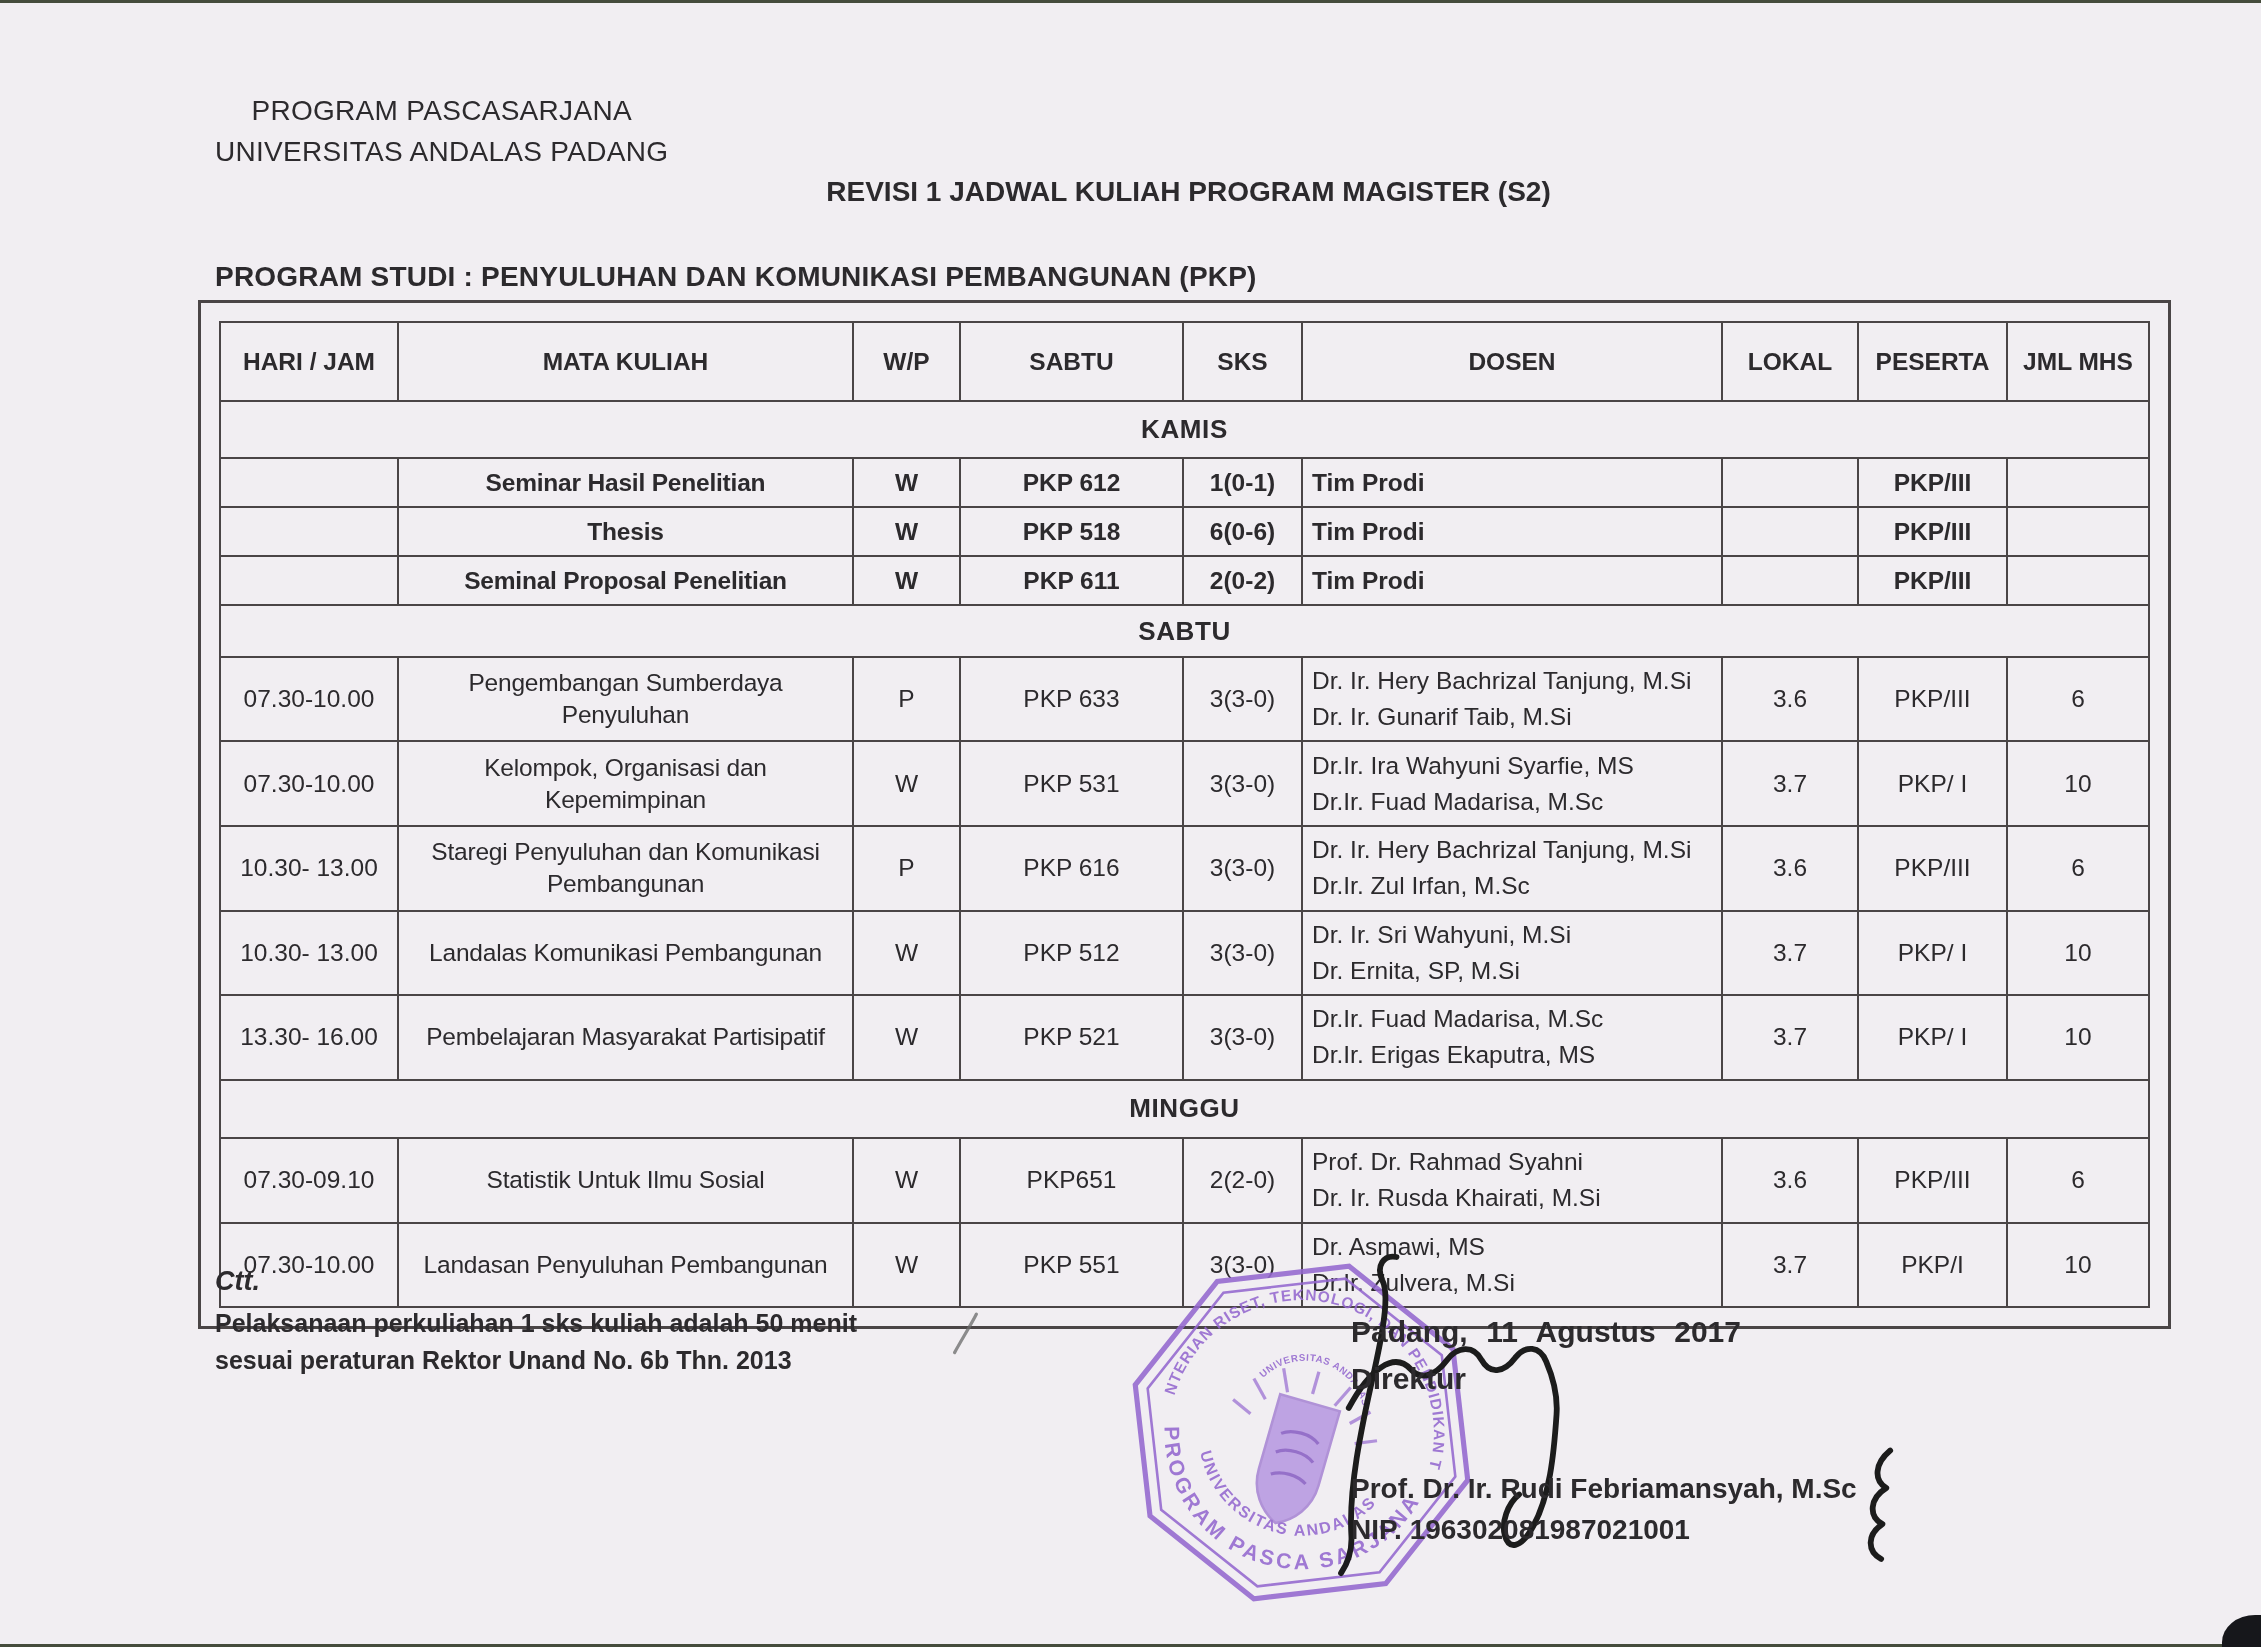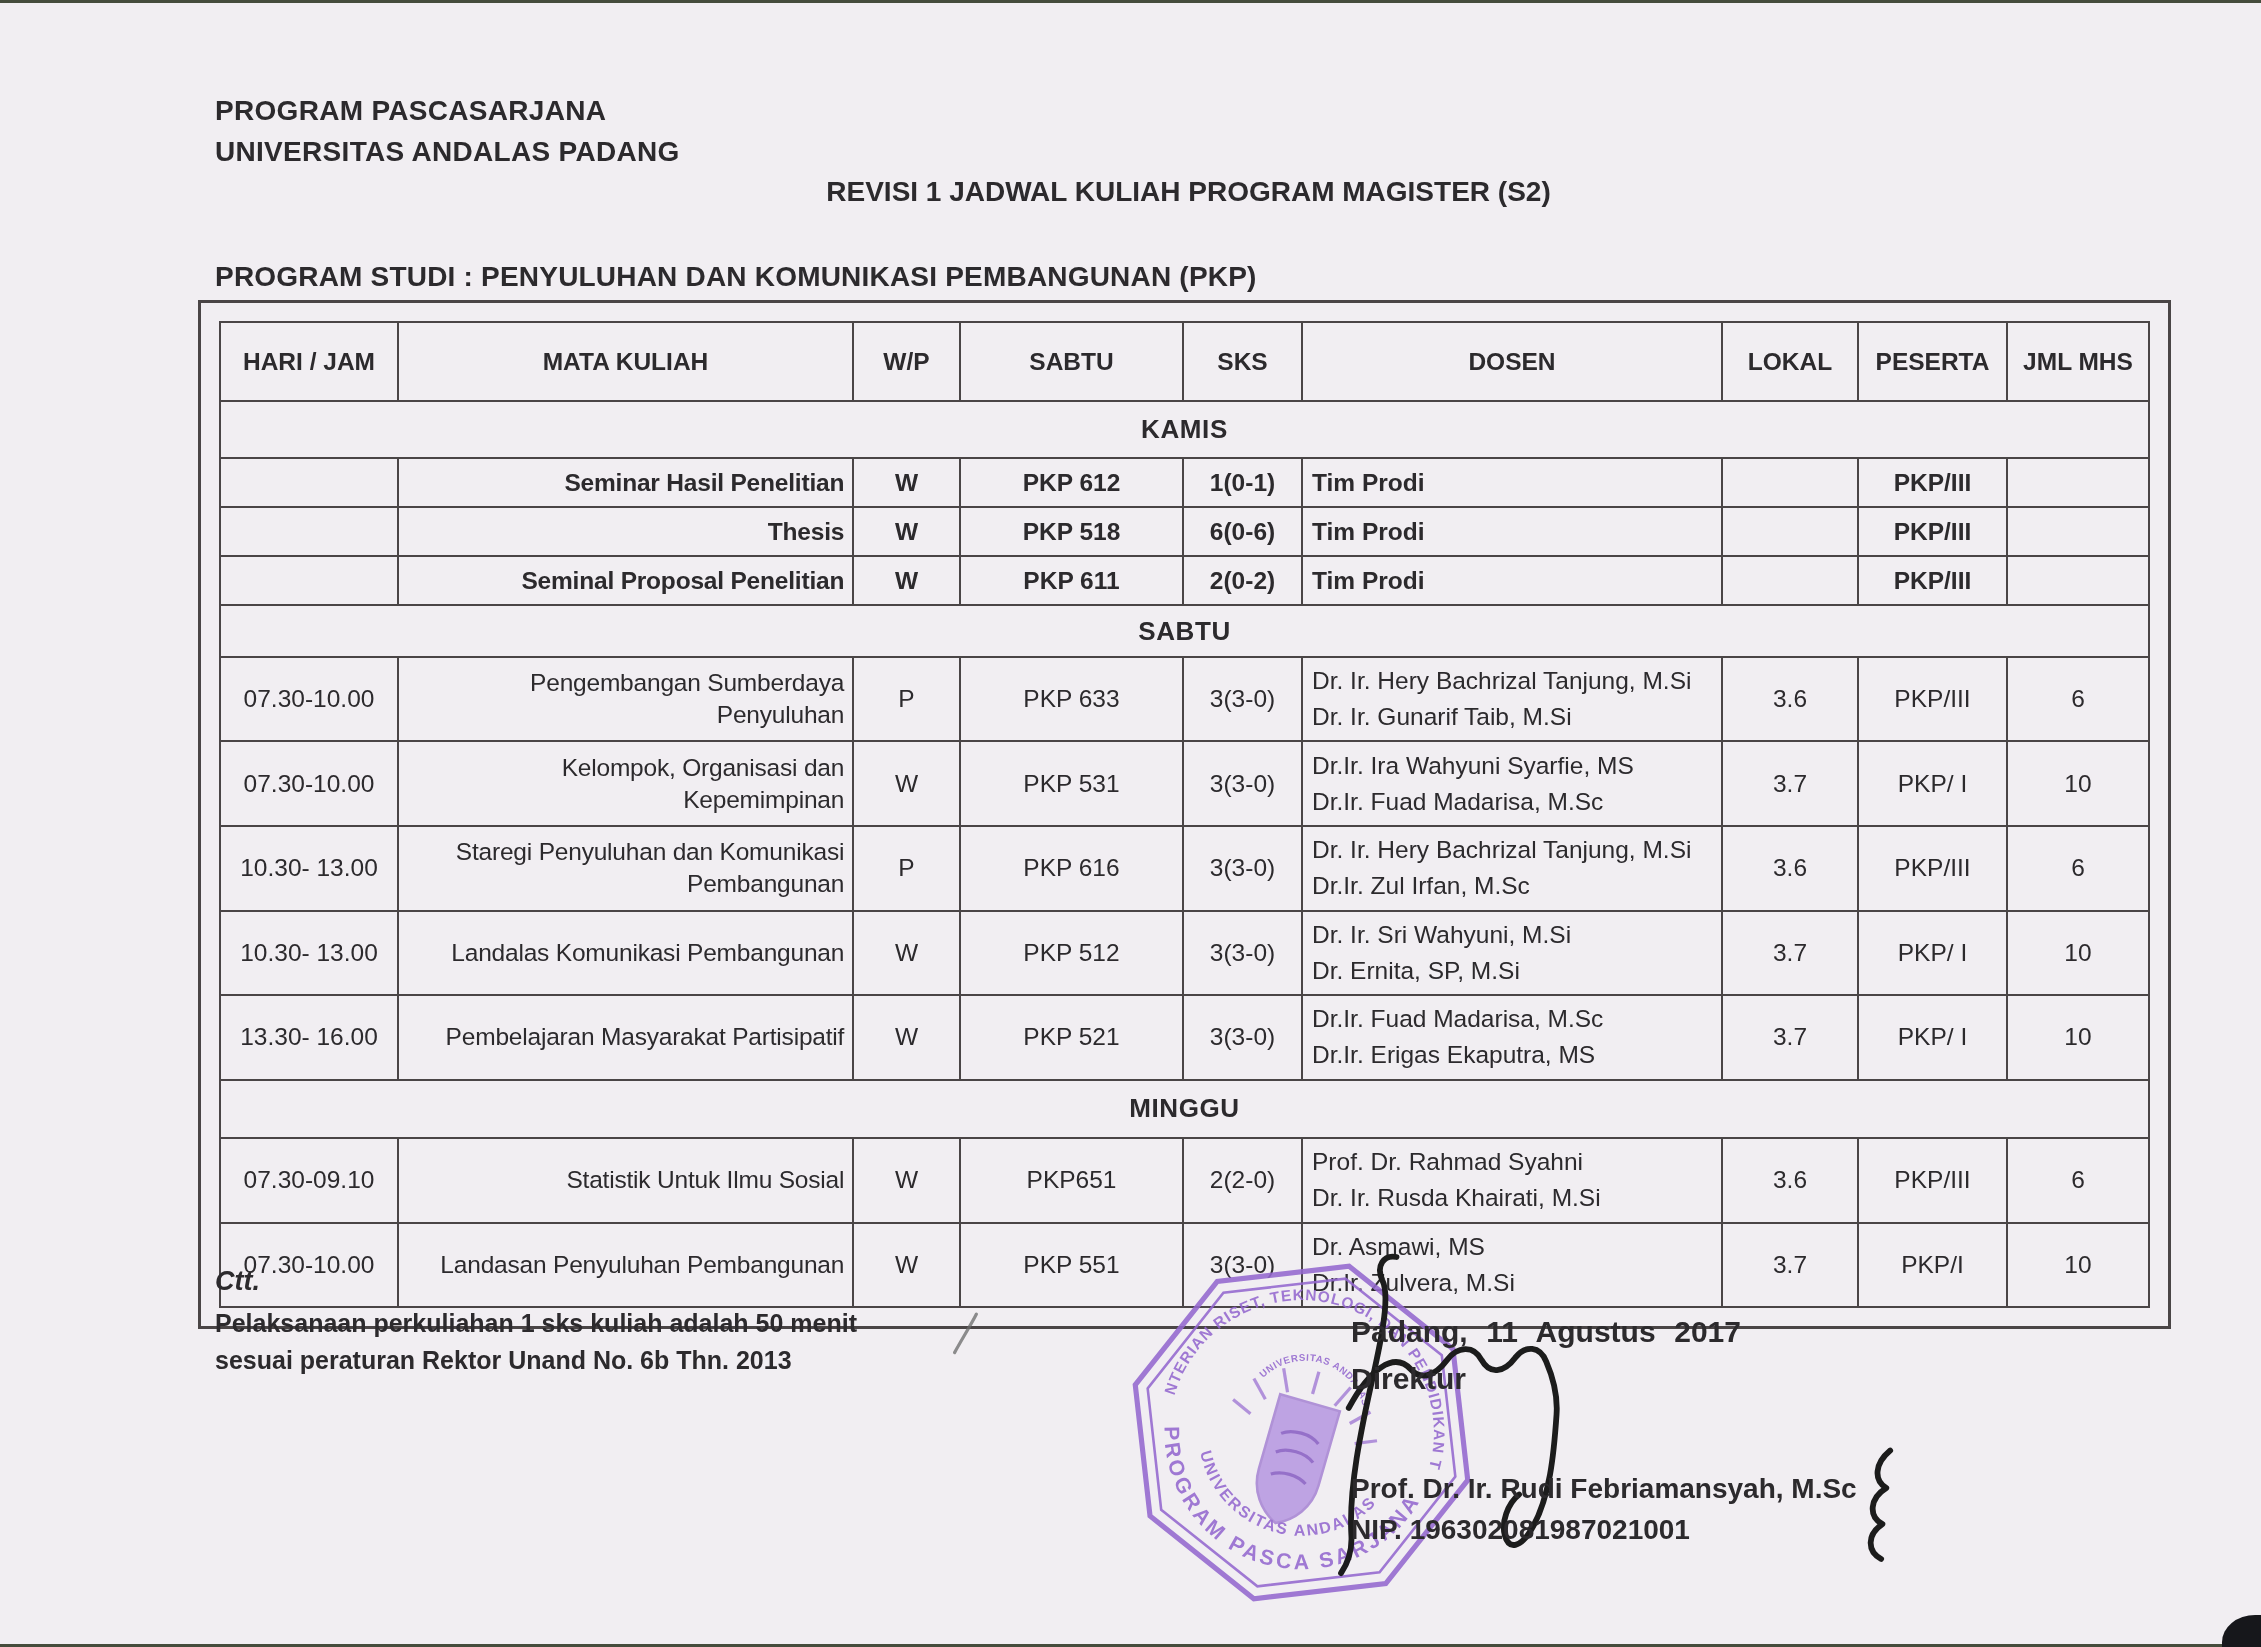--- a/index.html
+++ b/index.html
@@ -4,32 +4,32 @@
 <style>
   html,body{margin:0;padding:0;overflow:hidden;}
   body{
     width:2261px;height:1647px;position:relative;
     background:#f1eef2;
     font-family:"Liberation Sans",sans-serif;
     color:#2c2a2d;
   }
   .abs{position:absolute;}
 
-  .letterhead{left:215px;top:90px;font-size:28px;font-weight:bold;line-height:41px;letter-spacing:0.3px;}
+  .letterhead{left:215px;top:90px;font-size:28px;font-weight:normal;line-height:41px;letter-spacing:0.3px;text-align:center;}
   .titleblk{left:310px;top:171px;width:1757px;text-align:center;font-size:28px;font-weight:bold;line-height:41px;}
   .prog{left:215px;top:261px;font-size:28px;font-weight:bold;letter-spacing:0.2px;}
 
   .tablewrap{left:198px;top:300px;border:3.9px solid #4a4546;padding:18px;}
   table.sched{border-collapse:collapse;table-layout:fixed;width:1928px;background:transparent;}
   .sched td,.sched th{border:2.6px solid #4a4546;font-size:24.5px;overflow:hidden;vertical-align:middle;}
   .sched th{font-weight:bold;text-align:center;}
   tr.band td{font-weight:bold;text-align:center;font-size:26px;letter-spacing:0.6px;}
   tr.bd td{font-weight:bold;}
   .ct,.cw,.ck,.cs,.cl,.cp,.cj{text-align:center;}
-  .cc{text-align:right;padding:2.6px 7.8px;line-height:32px;letter-spacing:-0.2px;}
+  .cc{text-align:center;padding:2.6px 7.8px;line-height:32px;letter-spacing:-0.2px;}
   .cd{text-align:left;padding:5.2px 9px;font-size:23px;}
   .dl{display:block;line-height:36px;}
   .dl:empty{display:none;}
   tr.h120{height:78px;} tr.h88{height:57px;} tr.h86{height:52px;border-radius:12px;} tr.h90{height:58px;}
   tr.h76{height:49px;} tr.h122{height:79px;} tr.h132{height:85px;} tr.h106{height:68px;}
 
   .notes-lbl{left:215px;top:1266px;font-size:27px;font-weight:bold;font-style:italic;}
   .notes-1{left:215px;top:1309px;font-size:25px;font-weight:bold;}
   .notes-2{left:215px;top:1346px;font-size:25px;font-weight:bold;}
 

